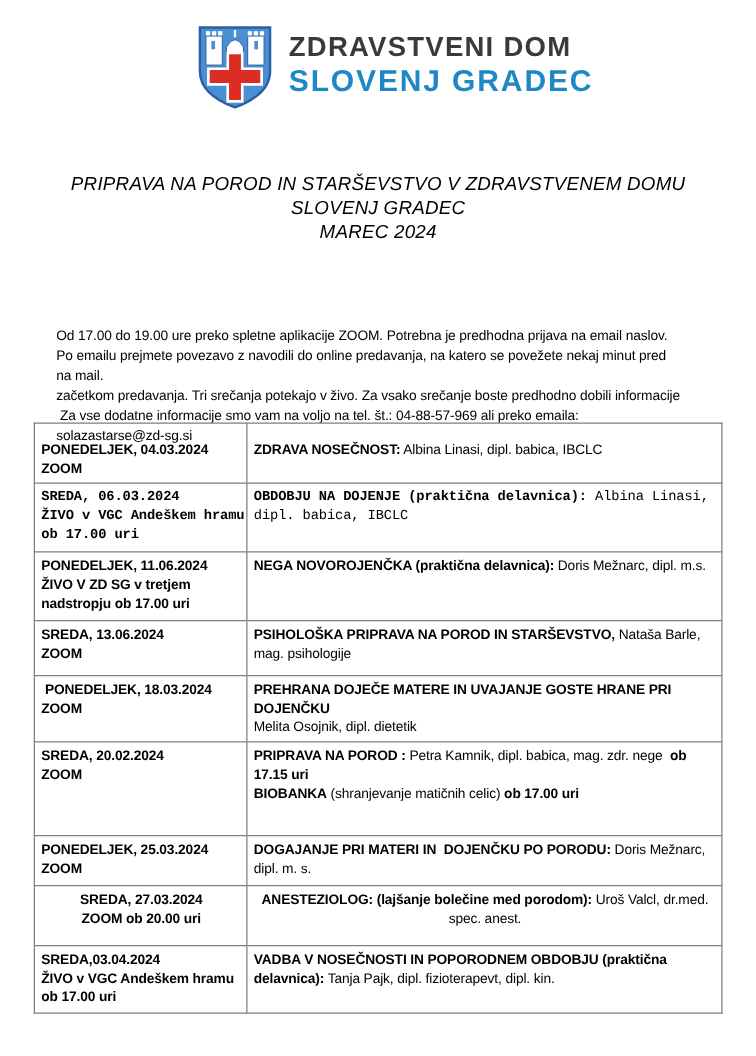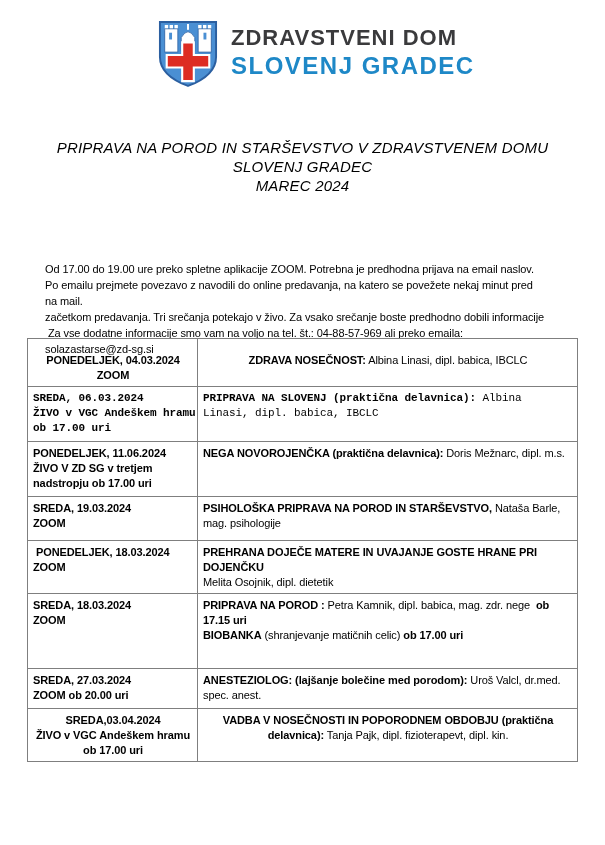--- a/index.html
+++ b/index.html
@@ -22,21 +22,21 @@
   
   table.sched{position:absolute;left:27px;top:338px;width:551px;border-collapse:collapse;table-layout:fixed;}
   table.sched td{
     border:1px solid #7f7f7f;vertical-align:top;
     padding:4px 4px 3px 5px;font-size:11px;line-height:15px;letter-spacing:-.1px;
   }
   td.c-date{width:160px;font-weight:bold;}
   td.c-date div{white-space:pre;}
   td.c-topic{white-space:pre-wrap;}
   td.c-topic .b{font-weight:bold;}
-  tr:nth-child(1){height:46px;} tr:nth-child(1) td{padding-top:14px;text-align:center;}
+  tr:nth-child(1){height:46px;} tr:nth-child(1) td{padding-top:14px;}
   tr:nth-child(2){height:55px;font-family:Liberation Mono, monospace;}
   tr:nth-child(3){height:55px;}
   tr:nth-child(4){height:44px;}
   tr:nth-child(5){height:41px;}
   tr:nth-child(6){height:75px;}
   tr:nth-child(7){height:40px;}
   tr:nth-child(8){height:48px;text-align:center;}
   tr:nth-child(9){height:54px;}
   td.hl{border:2px solid #000;}
 </style>
@@ -95,50 +95,57 @@
             <div>ZOOM</div>
           </td>
           <td class="c-topic"><span class="b">ZDRAVA NOSEČNOST:</span><span> Albina Linasi, dipl. babica, IBCLC</span></td>
         </tr>
         <tr>
           <td class="c-date">
             <div>SREDA, 06.03.2024</div>
             <div>ŽIVO v VGC Andeškem hramu</div>
             <div>ob 17.00 uri</div>
           </td>
-          <td class="c-topic"><span class="b">PRIPRAVA NA SLOVENJ (praktična delavnica):</span><span> Albina Linasi, dipl. babica, IBCLC</span></td>
+          <td class="c-topic"><span class="b">OBDOBJU NA DOJENJE (praktična delavnica):</span><span> Albina Linasi, dipl. babica, IBCLC</span></td>
         </tr>
         <tr>
           <td class="c-date">
             <div>PONEDELJEK, 11.06.2024</div>
             <div>ŽIVO V ZD SG v tretjem</div>
             <div>nadstropju ob 17.00 uri</div>
           </td>
           <td class="c-topic"><span class="b">NEGA NOVOROJENČKA (praktična delavnica):</span><span> Doris Mežnarc, dipl. m.s.</span></td>
         </tr>
         <tr>
           <td class="c-date">
-            <div>SREDA, 19.03.2024</div>
+            <div>SREDA, 13.06.2024</div>
             <div>ZOOM</div>
           </td>
           <td class="c-topic"><span class="b">PSIHOLOŠKA PRIPRAVA NA POROD IN STARŠEVSTVO,</span><span> Nataša Barle, mag. psihologije</span></td>
         </tr>
         <tr>
           <td class="c-date">
             <div> PONEDELJEK, 18.03.2024</div>
             <div>ZOOM</div>
           </td>
           <td class="c-topic"><span class="b">PREHRANA DOJEČE MATERE IN UVAJANJE GOSTE HRANE PRI DOJENČKU</span><br><span>Melita Osojnik, dipl. dietetik</span></td>
         </tr>
         <tr>
           <td class="c-date">
-            <div>SREDA, 18.03.2024</div>
+            <div>SREDA, 20.02.2024</div>
             <div>ZOOM</div>
           </td>
           <td class="c-topic"><span class="b">PRIPRAVA NA POROD :</span><span> Petra Kamnik, dipl. babica, mag. zdr. nege  </span><span class="b">ob 17.15 uri</span><br><span class="b">BIOBANKA</span><span> (shranjevanje matičnih celic) </span><span class="b">ob 17.00 uri</span></td>
+        </tr>
+        <tr>
+          <td class="c-date">
+            <div>PONEDELJEK, 25.03.2024</div>
+            <div>ZOOM</div>
+          </td>
+          <td class="c-topic"><span class="b">DOGAJANJE PRI MATERI IN  DOJENČKU PO PORODU:</span><span> Doris Mežnarc, dipl. m. s.</span></td>
         </tr>
         <tr>
           <td class="c-date hl">
             <div>SREDA, 27.03.2024</div>
             <div>ZOOM ob 20.00 uri</div>
           </td>
           <td class="c-topic"><span class="b">ANESTEZIOLOG: (lajšanje bolečine med porodom):</span><span> Uroš Valcl, dr.med. spec. anest.</span></td>
         </tr>
         <tr>
           <td class="c-date hl">

